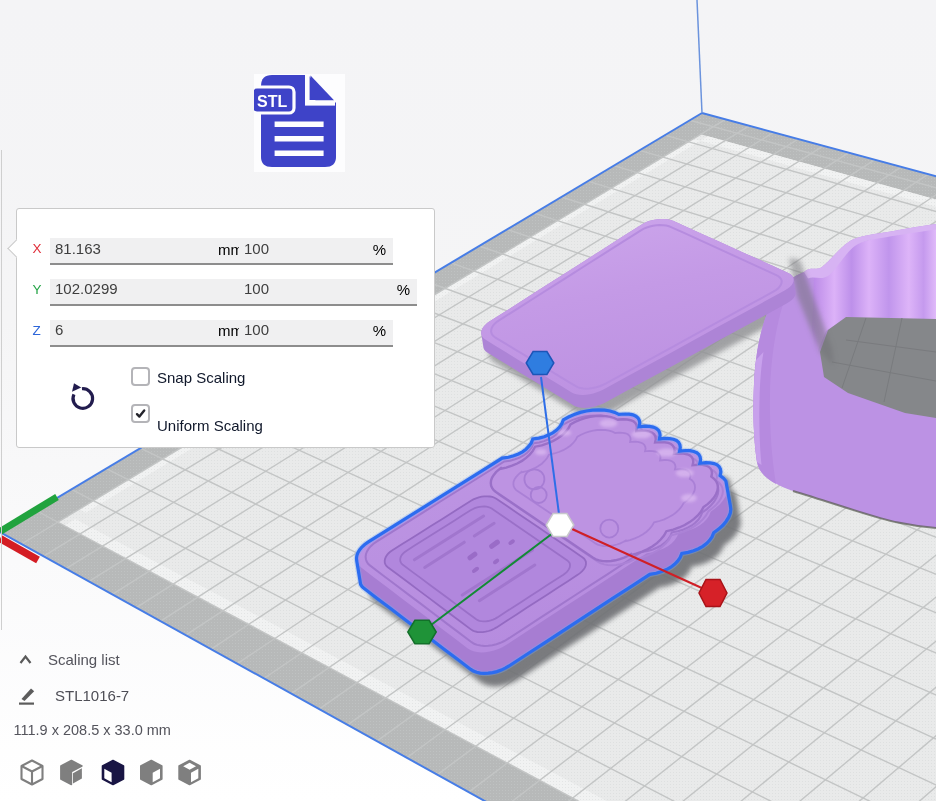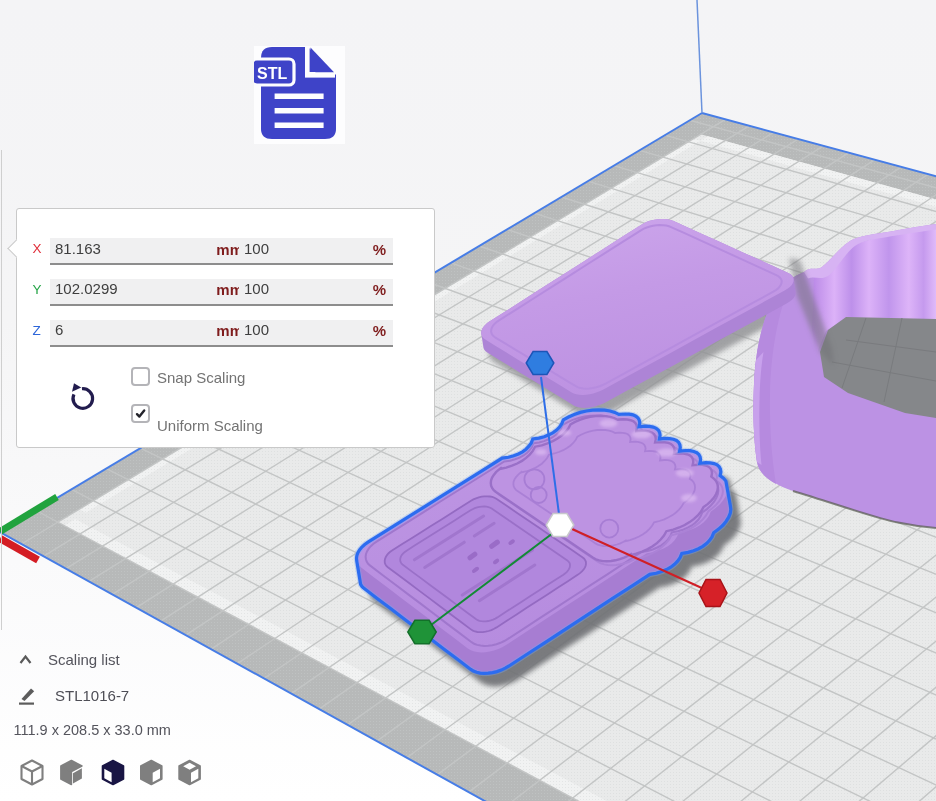--- a/index.html
+++ b/index.html
@@ -6,31 +6,31 @@
   background:linear-gradient(180deg,#f4f4f6 0%,#f5f5f6 40%,#fafafb 70%,#ffffff 100%);}
 .scene{position:absolute;left:0;top:0;}
 
 .panel{position:absolute;left:16px;top:208px;width:417px;height:238px;background:#fff;
   border:1px solid #c9c9c9;border-radius:3px;}
 .notch{position:absolute;left:-7px;top:33px;width:12px;height:12px;background:#fff;
   border-left:1px solid #c9c9c9;border-bottom:1px solid #c9c9c9;transform:rotate(45deg);}
 .axis{position:absolute;left:15.5px;width:14px;font-size:13.5px;}
 .field{position:absolute;height:25px;background:#f0f0f1;border-bottom:2px solid #8d8d8d;font-size:15px;color:#3e3e3e;}
 .field .val{position:absolute;left:5px;top:1.5px;}
-.field .unit{position:absolute;right:7px;top:2.5px;color:#7f1d1d;font-weight:bold;}
+.field .unit{position:absolute;right:7px;top:2.5px;color:#000000;}
 .f1{left:33px;width:200px;}
 .f2{left:222px;width:154px;}
-.rX{top:29px;} .rY{top:69.5px;} .rZ{top:110.5px;}
+.rX{top:29px;} .rY{top:69.5px;padding-left:24px;} .rZ{top:110.5px;}
 .cb{position:absolute;left:114px;width:15px;height:15px;background:#fff;border:2px solid #b4b4b8;border-radius:4px;}
-.cblab{position:absolute;left:140px;font-size:15px;color:#737373;}
+.cblab{position:absolute;left:140px;font-size:15px;color:#0f172a;}
 
 .olist{position:absolute;left:0;top:0;color:#54545c;font-size:15px;}
 .olist div{white-space:nowrap;}
 
-.stlbox{position:absolute;left:254px;top:46px;width:91px;height:98px;background:#fdfdfe;}
+.stlbox{position:absolute;left:254px;top:74px;width:91px;height:98px;background:#fdfdfe;}
 </style></head>
 <body>
 <div class="stage">
 <svg class="scene" width="936" height="801" viewBox="0 0 936 801">
 <defs>
   <filter id="blur2" x="-20%" y="-20%" width="140%" height="140%">
           <feGaussianBlur stdDeviation="2.5"></feGaussianBlur>
         </filter>
   <filter id="blur1" x="-30%" y="-30%" width="160%" height="160%">
           <feGaussianBlur stdDeviation="1.4"></feGaussianBlur>

